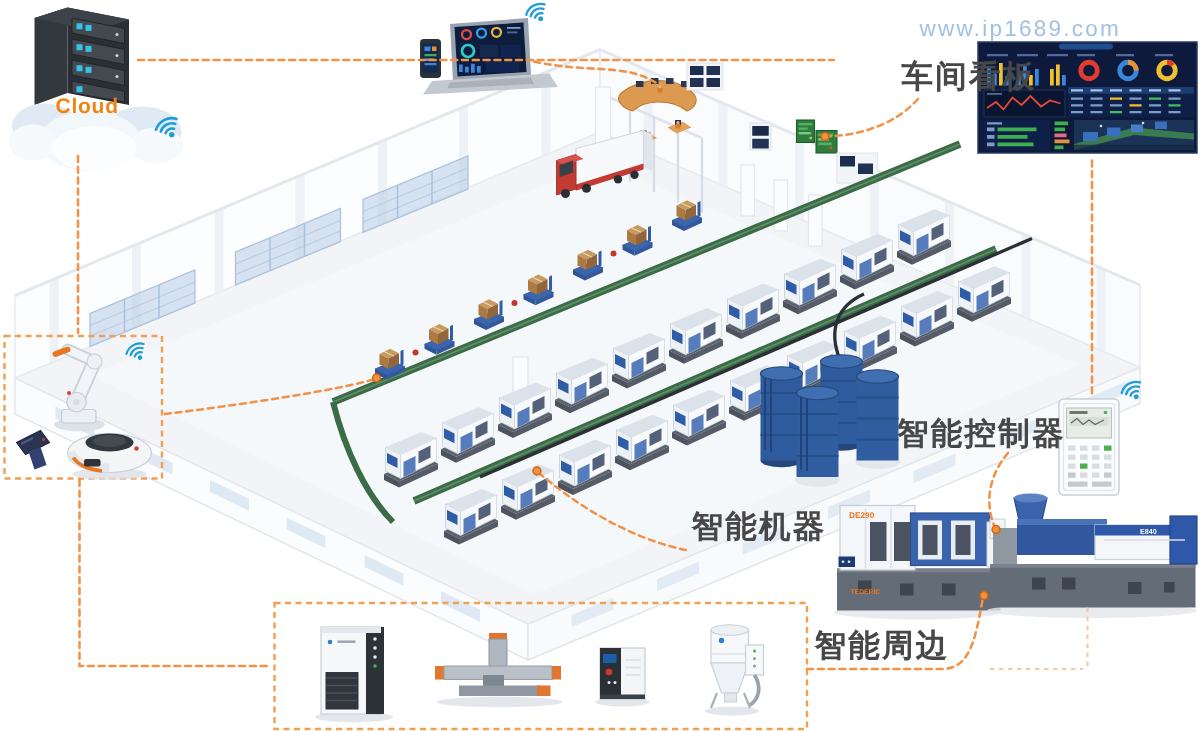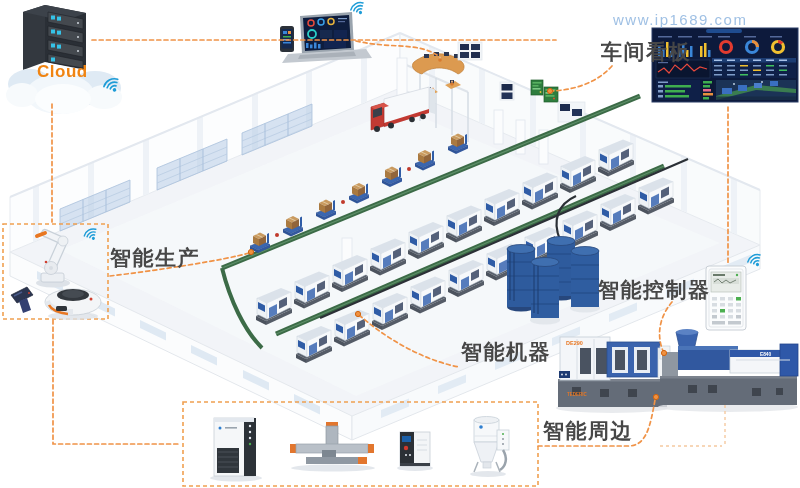--- a/index.html
+++ b/index.html
@@ -3,21 +3,21 @@
 <meta charset="utf-8">
 <style>
   html,body{margin:0;padding:0;background:#ffffff;}
   #stage{position:relative;width:800px;height:488px;background:#ffffff;overflow:hidden;
          font-family:"Liberation Sans","DejaVu Sans",sans-serif;}
   #scene{position:absolute;left:0;top:0;}
   .label{position:absolute;font-weight:bold;color:#474747;font-size:21px;
          letter-spacing:1.5px;white-space:nowrap;line-height:1.1;}
   .watermark{position:absolute;left:613px;top:11px;font-size:15px;letter-spacing:1.5px;
          color:rgba(142,181,223,0.85);white-space:nowrap;}
-  .cloud-label{position:absolute;left:37px;top:62px;font-size:17px;font-weight:600;
+  .cloud-label{position:absolute;left:37px;top:62px;font-size:14px;font-weight:600;
          color:#F08412;letter-spacing:0.5px;}
 </style>
 </head>
 <body>
 
 <div id="stage">
 
 <svg id="scene" width="800" height="488" viewBox="0 0 800 488">
   <defs>
     <g id="wifi">
@@ -637,18 +637,17 @@
     <circle cx="251" cy="252" r="2.6"></circle>
     <circle cx="664" cy="353" r="2.6"></circle>
     <circle cx="358" cy="314" r="2.6"></circle>
     <circle cx="656" cy="397" r="2.6"></circle>
   </g>
 </svg>
 
 <div class="watermark">www.ip1689.com</div>
 <div class="cloud-label">Cloud</div>
 <div class="label" style="left:573px;top:40px;margin-left:28px;">车间看板</div>
-<div class="label" style="left:110px;top:246px;">智能生产</div>
 <div class="label" style="left:598px;top:278px;">智能控制器</div>
 <div class="label" style="left:461px;top:340px;">智能机器</div>
 <div class="label" style="left:543px;top:419px;">智能周边</div>
 
 </div>
 
 </body></html>

